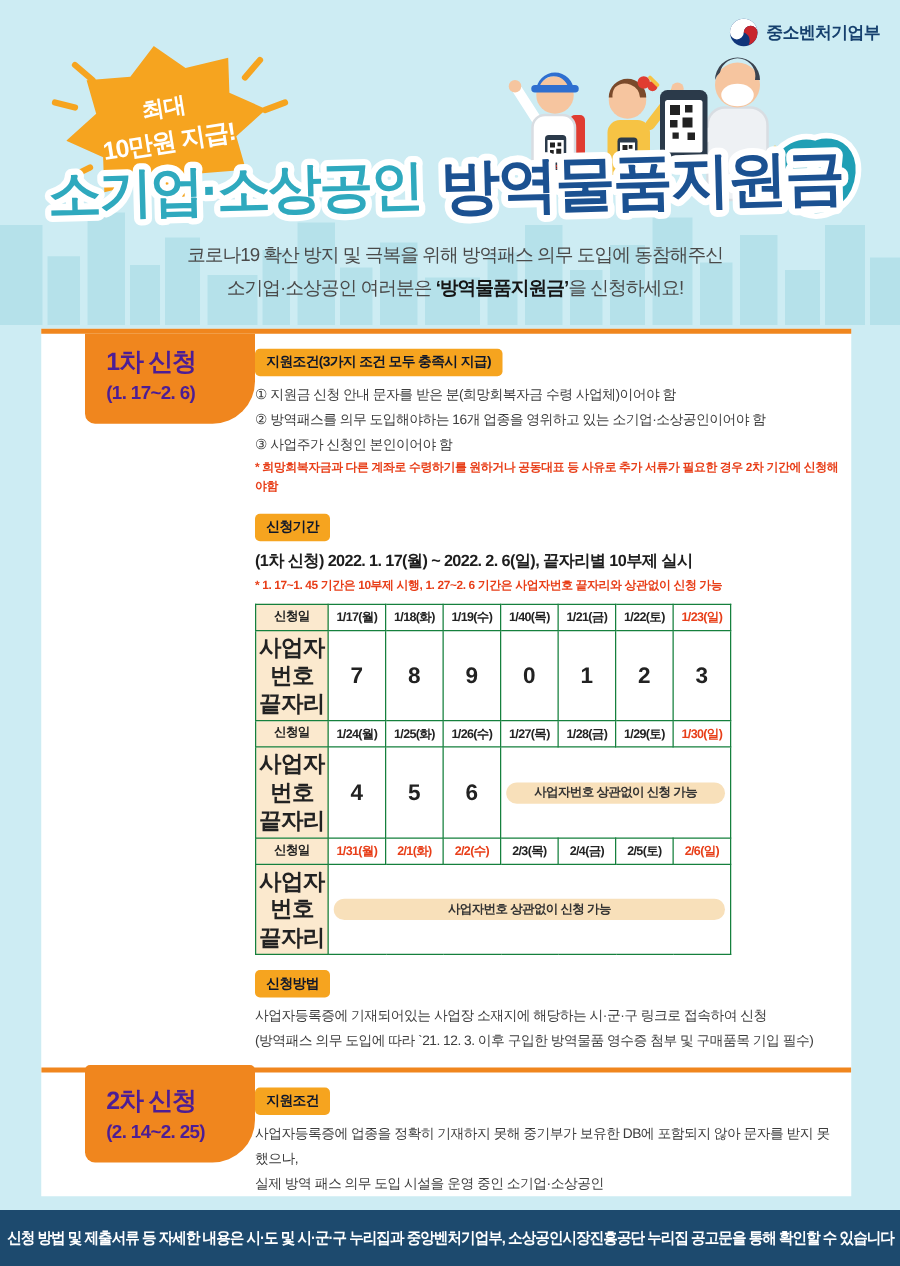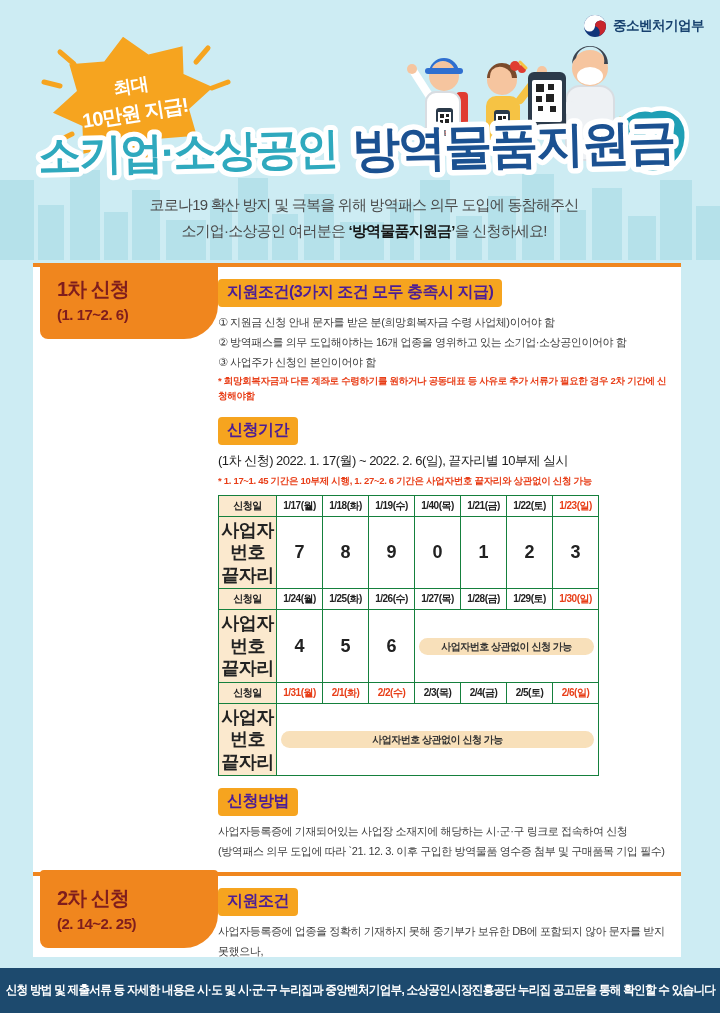--- a/index.html
+++ b/index.html
@@ -25,28 +25,28 @@
   .ribbon{position:absolute;left:610px;top:92px;width:80px;height:84px;}
   .main-title{position:absolute;left:0;top:98px;width:720px;height:92px;transform:rotate(-1.5deg);}
   .subtitle{position:absolute;left:4px;top:192px;width:720px;text-align:center;color:#4a4a4a;font-size:15px;line-height:26px;letter-spacing:-0.8px;}
   .subtitle b{color:#151515;font-weight:900;}
 
   
   .panel{position:absolute;left:33px;top:263px;width:648px;height:694px;background:var(--panel);border-top:4px solid var(--orange);overflow:hidden;}
   .divider{height:4px;background:var(--orange);}
   .section{display:flex;align-items:flex-start;}
   .badge-col{flex:0 0 160px;padding-left:7px;}
-  .side-badge{width:178px;height:78px;margin-top:-6px;background:var(--orange);border-radius:4px 4px 34px 8px;color:#7f1d1d;padding:15px 0 0 17px;}
+  .side-badge{width:136px;height:78px;margin-top:-6px;background:var(--orange);border-radius:4px 4px 34px 8px;color:#4c1d95;padding:15px 0 0 17px;margin-left:28px;}
   .side-badge .t{font-size:20px;font-weight:900;letter-spacing:-1px;}
   .side-badge .p{font-size:15px;font-weight:800;margin-top:3px;letter-spacing:-0.5px;}
   .content-col{flex:1;padding:12px 8px 10px 0;}
-  .label-badge{display:inline-block;background:var(--label_orange);color:#4c1d95;font-weight:800;font-size:16px;letter-spacing:-0.5px;padding:3px 9px 4px;border-radius:4px;margin-bottom:6px;}
+  .label-badge{display:inline-block;background:var(--label_orange);color:#0f172a;font-weight:800;font-size:11px;letter-spacing:-0.5px;padding:3px 9px 4px;border-radius:4px;margin-bottom:6px;}
   .body-text{font-size:11px;color:var(--text);line-height:1.8;letter-spacing:-0.4px;}
   .red-note{font-size:9.5px;color:var(--red);font-weight:700;line-height:1.5;letter-spacing:-0.3px;margin-top:2px;}
-  .bold-line{font-size:13px;font-weight:400;color:#1d1d1d;letter-spacing:-0.5px;line-height:1.6;}
+  .bold-line{font-size:13px;font-weight:700;color:#1d1d1d;letter-spacing:-0.5px;line-height:1.6;}
   .gap-sm{height:8px;} .gap-md{height:14px;}
 
   
   .sched{border-collapse:collapse;table-layout:fixed;width:380px;margin:7px 0 4px 0;}
   .sched td{border:1px solid #15803d;text-align:center;vertical-align:middle;padding:0;color:#222;}
   .sched td.rowlabel{background:var(--table_header);font-size:9.5px;font-weight:700;line-height:1.25;padding:2px 1px;letter-spacing:-0.5px;}
   .sched tr.date td{height:21px;font-size:10px;font-weight:700;letter-spacing:-0.5px;}
   .sched tr.date td.red{color:var(--red);}
   .sched tr.digit td{height:30px;font-size:18px;font-weight:800;}
   .sched .pill{display:block;margin:0 4px;background:var(--pill_bg);border-radius:9px;font-size:10px;font-weight:700;color:#333;line-height:17px;letter-spacing:-0.5px;}

